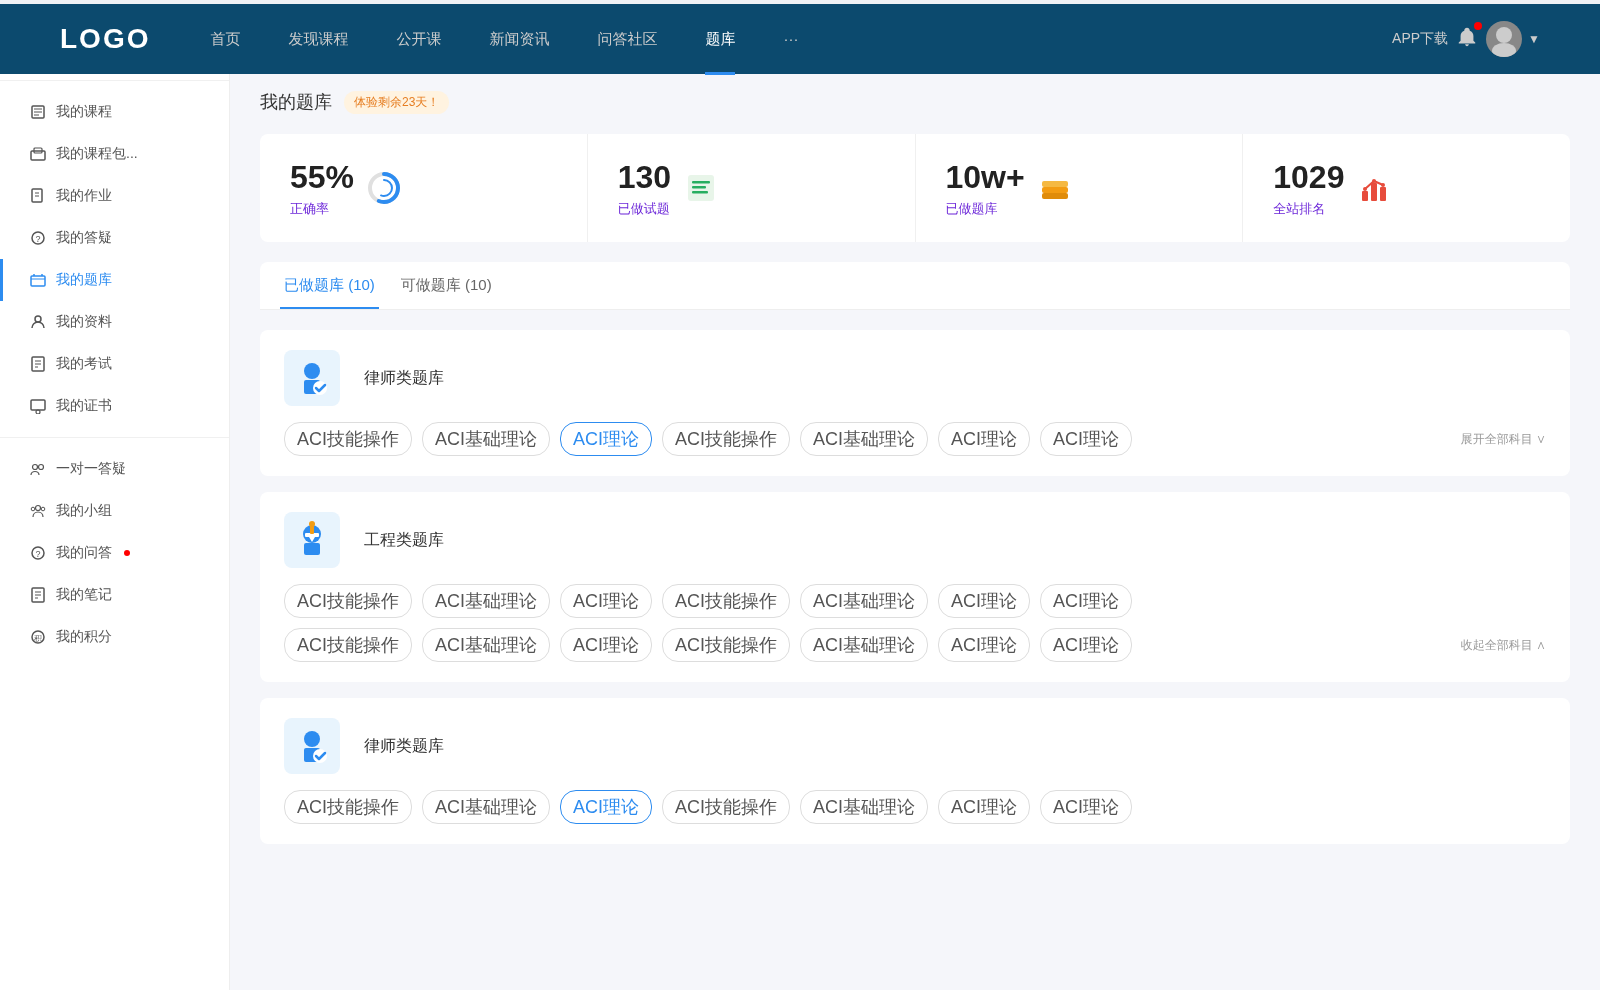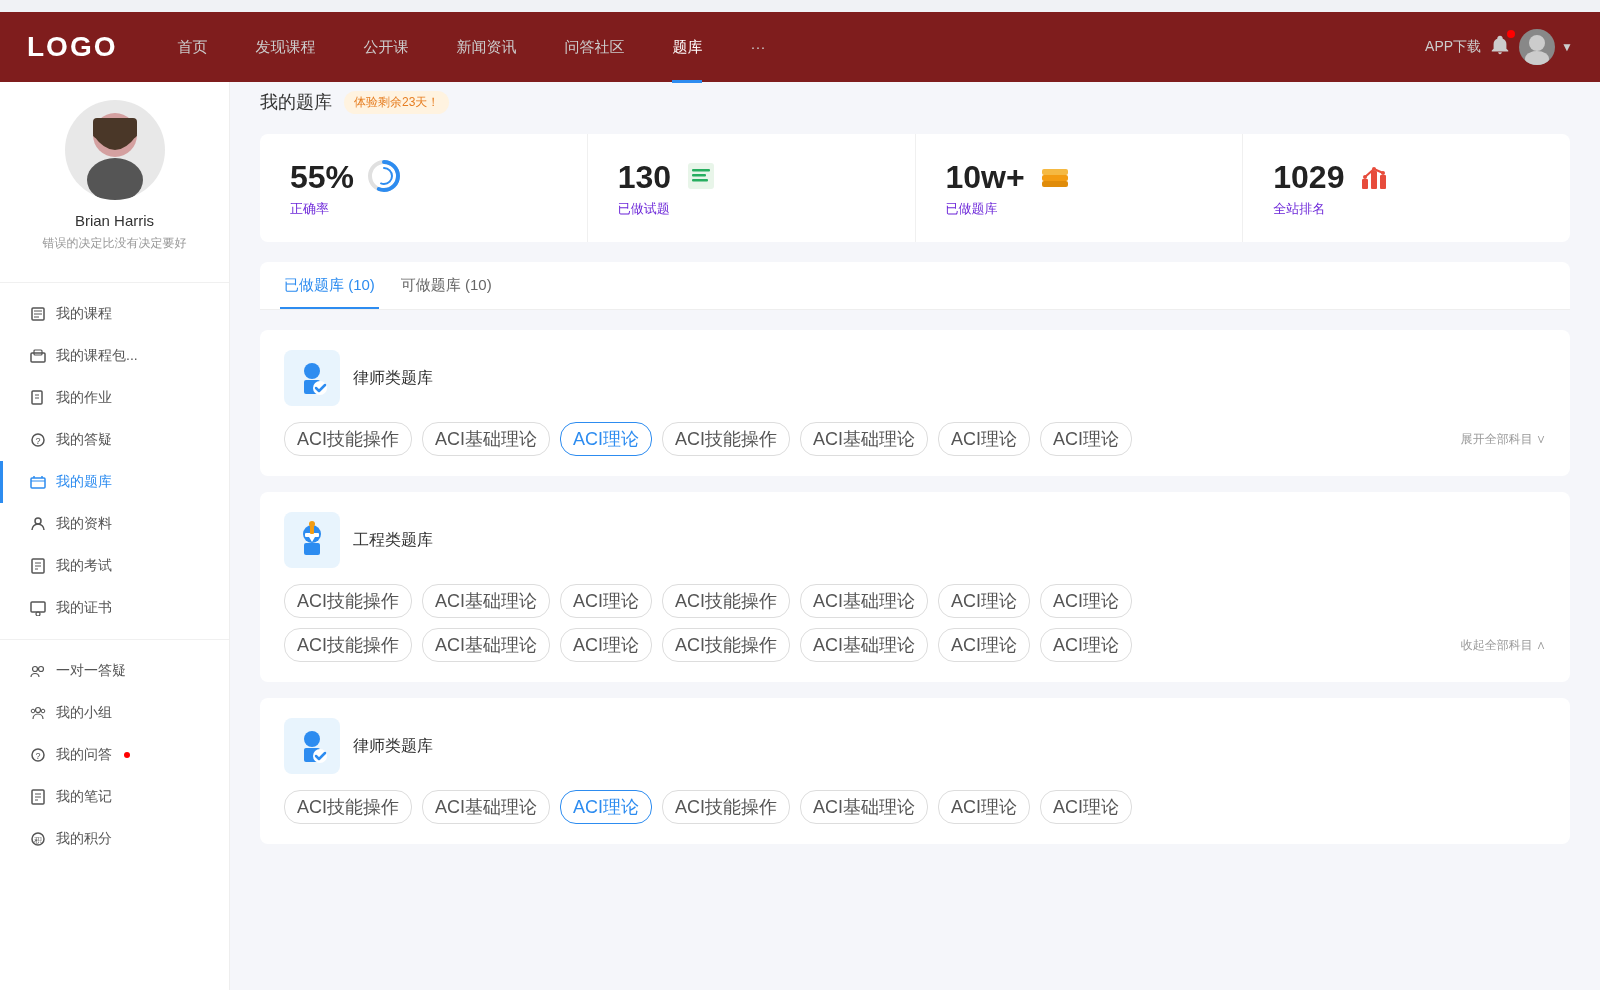--- a/index.html
+++ b/index.html
@@ -1,26 +1,26 @@
 <!DOCTYPE html>
 <html><head>
   <meta charset="utf-8">
   <style>
     * { box-sizing: border-box; margin: 0; padding: 0; }
     body { font-family: -apple-system, BlinkMacSystemFont, 'PingFang SC', 'Microsoft YaHei', sans-serif; background: #f0f2f5; min-height: 990px; }
 
     
     .header {
-      background: #7f1d1d;
+      background: #0c4a6e;
       height: 70px;
       display: flex;
       align-items: center;
-      padding: 0 27px;
+      padding: 0 60px;
       position: fixed;
-      top: 12px; left: 0; right: 0;
+      top: 4px; left: 0; right: 0;
       z-index: 100;
     }
     .header-logo {
       color: white;
       font-size: 28px;
       font-weight: bold;
       margin-right: 60px;
       letter-spacing: 2px;
     }
     .header-nav {
@@ -201,21 +201,21 @@
       display: flex;
       background: white;
       border-radius: 8px;
       margin-bottom: 20px;
       overflow: hidden;
     }
     .stat-item {
       flex: 1;
       padding: 24px 30px;
       display: flex;
-      align-items: flex-start;
+      align-items: center;
       gap: 12px;
       border-right: 1px solid #f0f0f0;
     }
     .stat-item:last-child { border-right: none; }
     .stat-text { }
     .stat-value {
       font-size: 32px;
       font-weight: bold;
       color: #222;
       line-height: 1.2;
@@ -262,21 +262,21 @@
     
     .bank-card {
       background: white;
       border-radius: 8px;
       padding: 20px 24px;
       margin-bottom: 16px;
     }
     .bank-card-header {
       display: flex;
       align-items: center;
-      gap: 13px;
+      gap: 24px;
       margin-bottom: 16px;
     }
     .bank-icon {
       width: 56px; height: 56px;
       border-radius: 8px;
       background: #e8f4fd;
       display: flex; align-items: center; justify-content: center;
     }
     .bank-icon svg { width: 40px; height: 40px; }
     .bank-title {
@@ -346,33 +346,20 @@
           </svg>
       </div>
       <span class="chevron">▼</span>
     </div>
   </div>
 </header>
 
 <div class="main-wrapper">
 
   <aside class="sidebar">
-    <div class="sidebar-profile">
-      <div class="profile-avatar">
-
-        <svg viewBox="0 0 100 100">
-          <circle cx="50" cy="35" r="22" fill="#d4a0a0"></circle>
-          <ellipse cx="50" cy="80" rx="28" ry="22" fill="#555"></ellipse>
-          <path d="M28 35 Q50 65 72 35" fill="#4a3728"></path>
-          <rect x="28" y="18" width="44" height="20" rx="4" fill="#4a3728"></rect>
-        </svg>
-      </div>
-      <div class="profile-name">Brian Harris</div>
-      <div class="profile-motto">错误的决定比没有决定要好</div>
-    </div>
     <div class="sidebar-divider"></div>
     <ul class="sidebar-menu">
 
       <li class="sidebar-menu-item">
         <span class="sidebar-icon">
           <svg viewBox="0 0 16 16">
               <rect x="2" y="2" width="12" height="12" rx="1" fill="none" stroke="currentColor" stroke-width="1.5"></rect>
               <line x1="4" y1="5" x2="12" y2="5" stroke="currentColor" stroke-width="1"></line>
               <line x1="4" y1="8" x2="12" y2="8" stroke="currentColor" stroke-width="1"></line>
               <line x1="4" y1="11" x2="9" y2="11" stroke="currentColor" stroke-width="1"></line>

